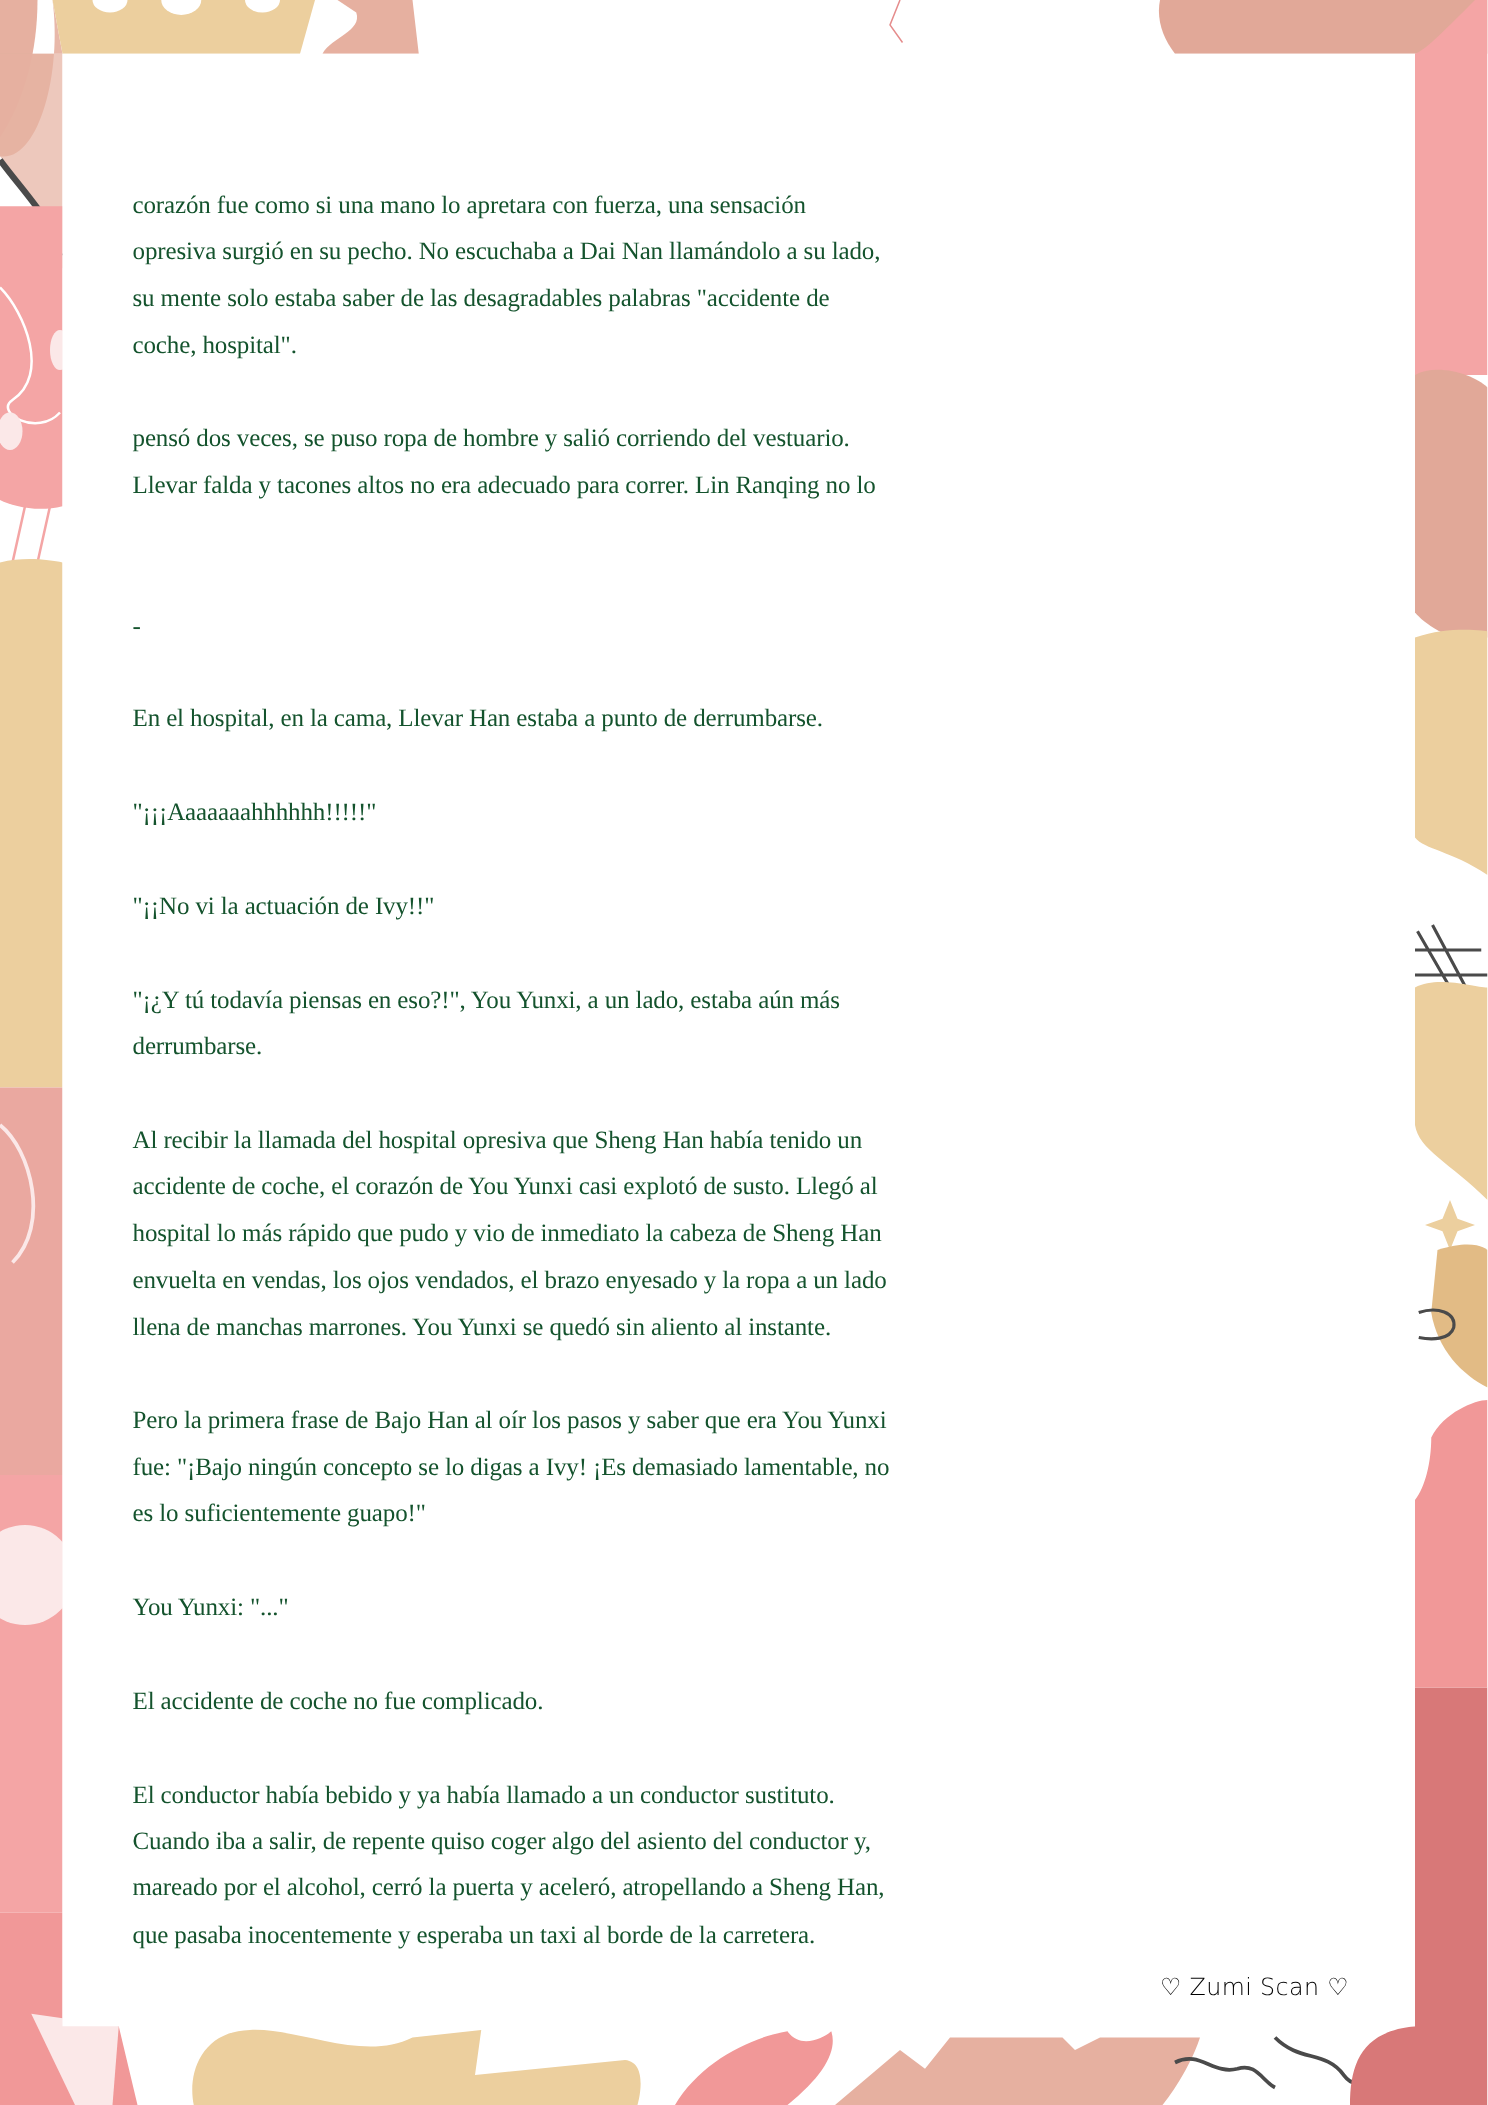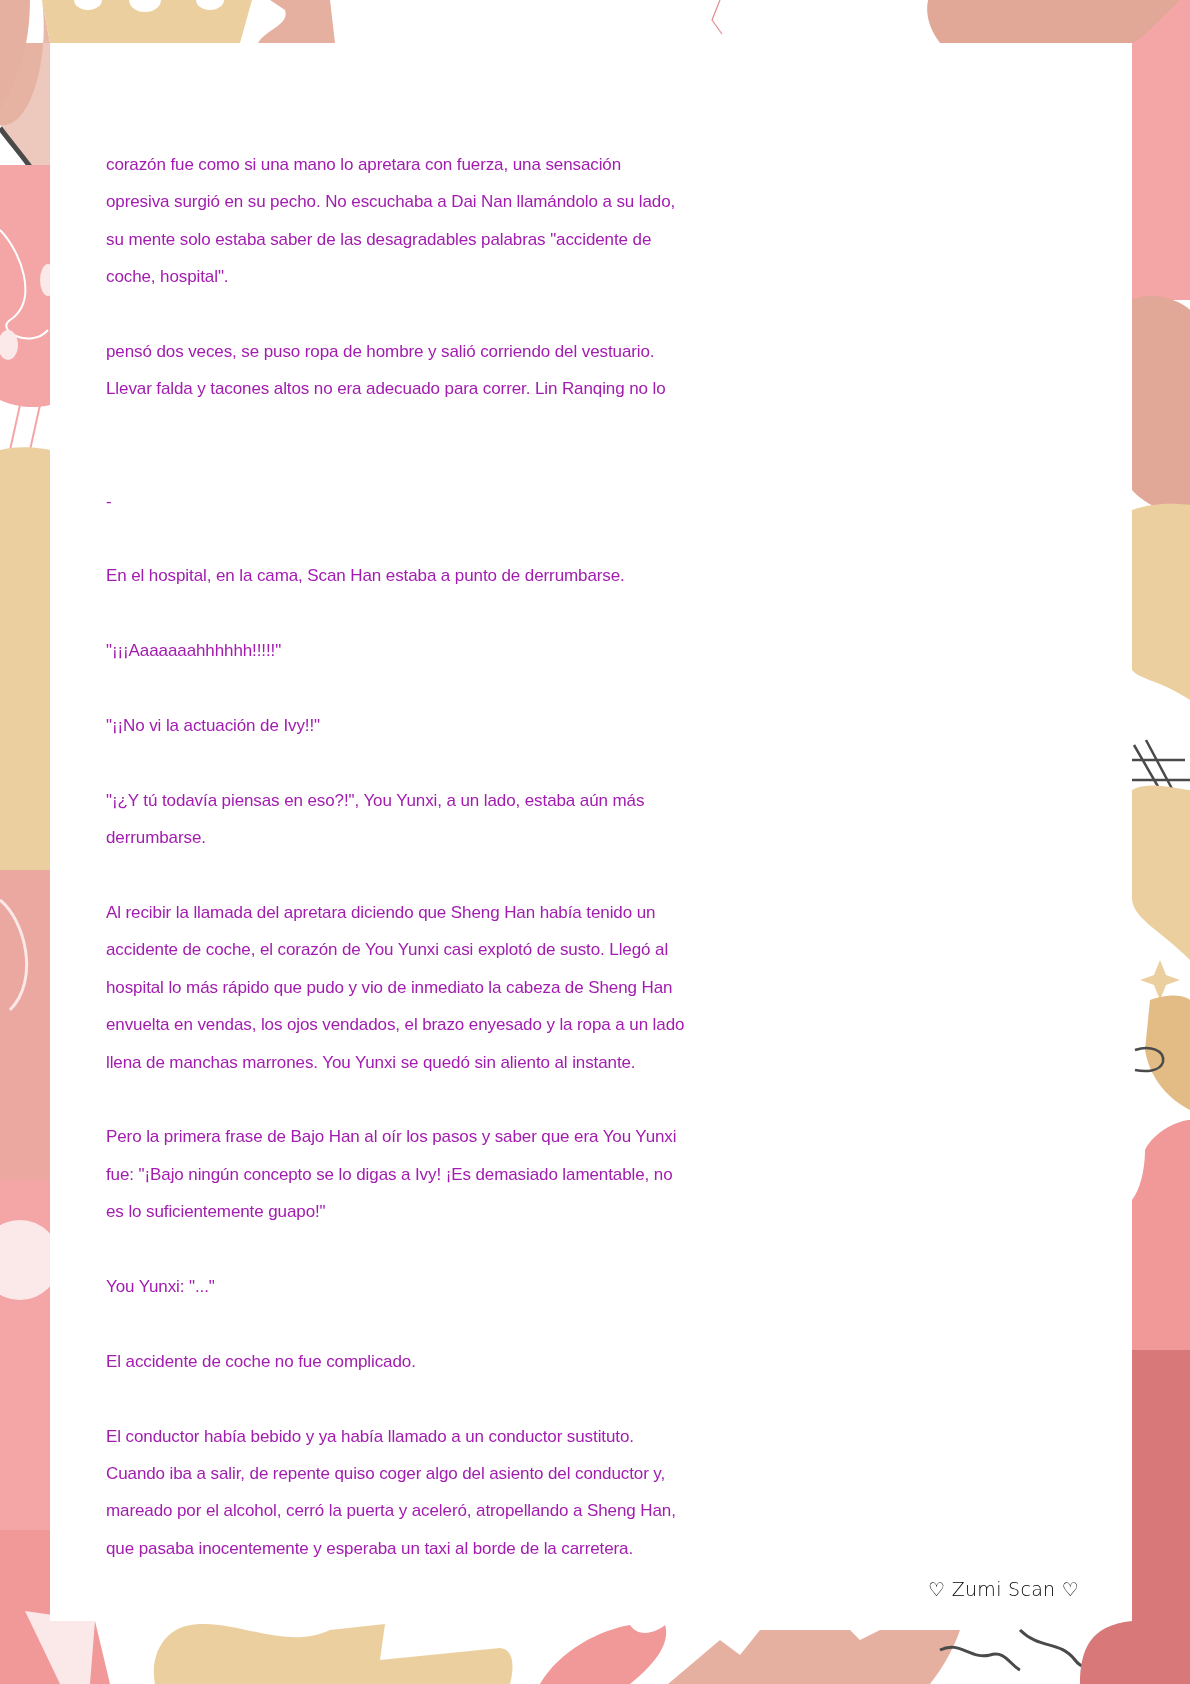--- a/index.html
+++ b/index.html
@@ -4,22 +4,22 @@
 <style>
   html, body { margin:0; padding:0; }
   body { width:1190px; height:1684px; position:relative; overflow:hidden; background:#ffffff; font-family:"Liberation Sans", sans-serif; }
   .frame { position:absolute; left:0; top:0; width:1190px; height:1684px; }
   .panel {
     position:absolute; left:50px; top:43px; width:1082px; height:1578px;
     background:#ffffff;
   }
   .text-block {
     position:absolute; left:106px; top:146px; width:990px;
-    font-family:Liberation Sans, sans-serif; font-size:17px; line-height:37.4px;
-    color:#a21caf; letter-spacing:-0.1px;
+    font-family:Liberation Serif, serif; font-size:20px; line-height:37.4px;
+    color:#14532d; letter-spacing:-0.1px;
   }
   .para { margin:0; padding:0; }
   .blank { height:37.4px; }
   .watermark {
     position:absolute; left:928px; top:1578px; font-family:"DejaVu Sans", sans-serif;
     font-size:19px; color:#000000; font-weight:300; letter-spacing:0.3px;
   }
 </style>
 </head>
 <body>
@@ -87,38 +87,38 @@
     <div>pensó dos veces, se puso ropa de hombre y salió corriendo del vestuario.</div>
     <div>Llevar falda y tacones altos no era adecuado para correr. Lin Ranqing no lo</div>
   </div>
   <div class="blank"></div>
   <div class="blank"></div>
   <div class="para">
     <div>-</div>
   </div>
   <div class="blank"></div>
   <div class="para">
-    <div>En el hospital, en la cama, Scan Han estaba a punto de derrumbarse.</div>
+    <div>En el hospital, en la cama, Llevar Han estaba a punto de derrumbarse.</div>
   </div>
   <div class="blank"></div>
   <div class="para">
     <div>"¡¡¡Aaaaaaahhhhhh!!!!!"</div>
   </div>
   <div class="blank"></div>
   <div class="para">
     <div>"¡¡No vi la actuación de Ivy!!"</div>
   </div>
   <div class="blank"></div>
   <div class="para">
     <div>"¡¿Y tú todavía piensas en eso?!", You Yunxi, a un lado, estaba aún más</div>
     <div>derrumbarse.</div>
   </div>
   <div class="blank"></div>
   <div class="para">
-    <div>Al recibir la llamada del apretara diciendo que Sheng Han había tenido un</div>
+    <div>Al recibir la llamada del hospital opresiva que Sheng Han había tenido un</div>
     <div>accidente de coche, el corazón de You Yunxi casi explotó de susto. Llegó al</div>
     <div>hospital lo más rápido que pudo y vio de inmediato la cabeza de Sheng Han</div>
     <div>envuelta en vendas, los ojos vendados, el brazo enyesado y la ropa a un lado</div>
     <div>llena de manchas marrones. You Yunxi se quedó sin aliento al instante.</div>
   </div>
   <div class="blank"></div>
   <div class="para">
     <div>Pero la primera frase de Bajo Han al oír los pasos y saber que era You Yunxi</div>
     <div>fue: "¡Bajo ningún concepto se lo digas a Ivy! ¡Es demasiado lamentable, no</div>
     <div>es lo suficientemente guapo!"</div>

